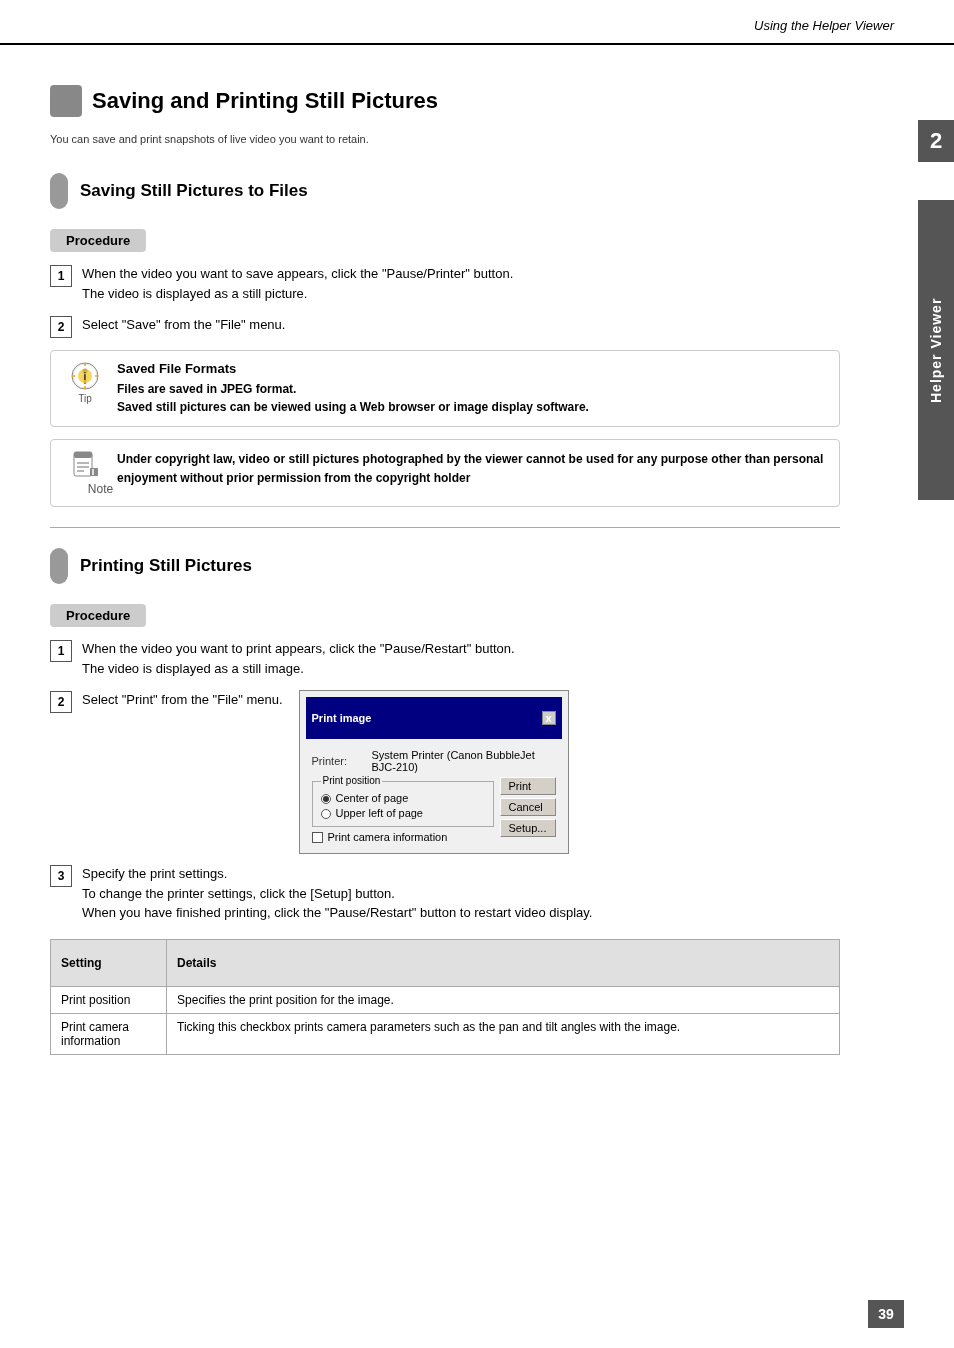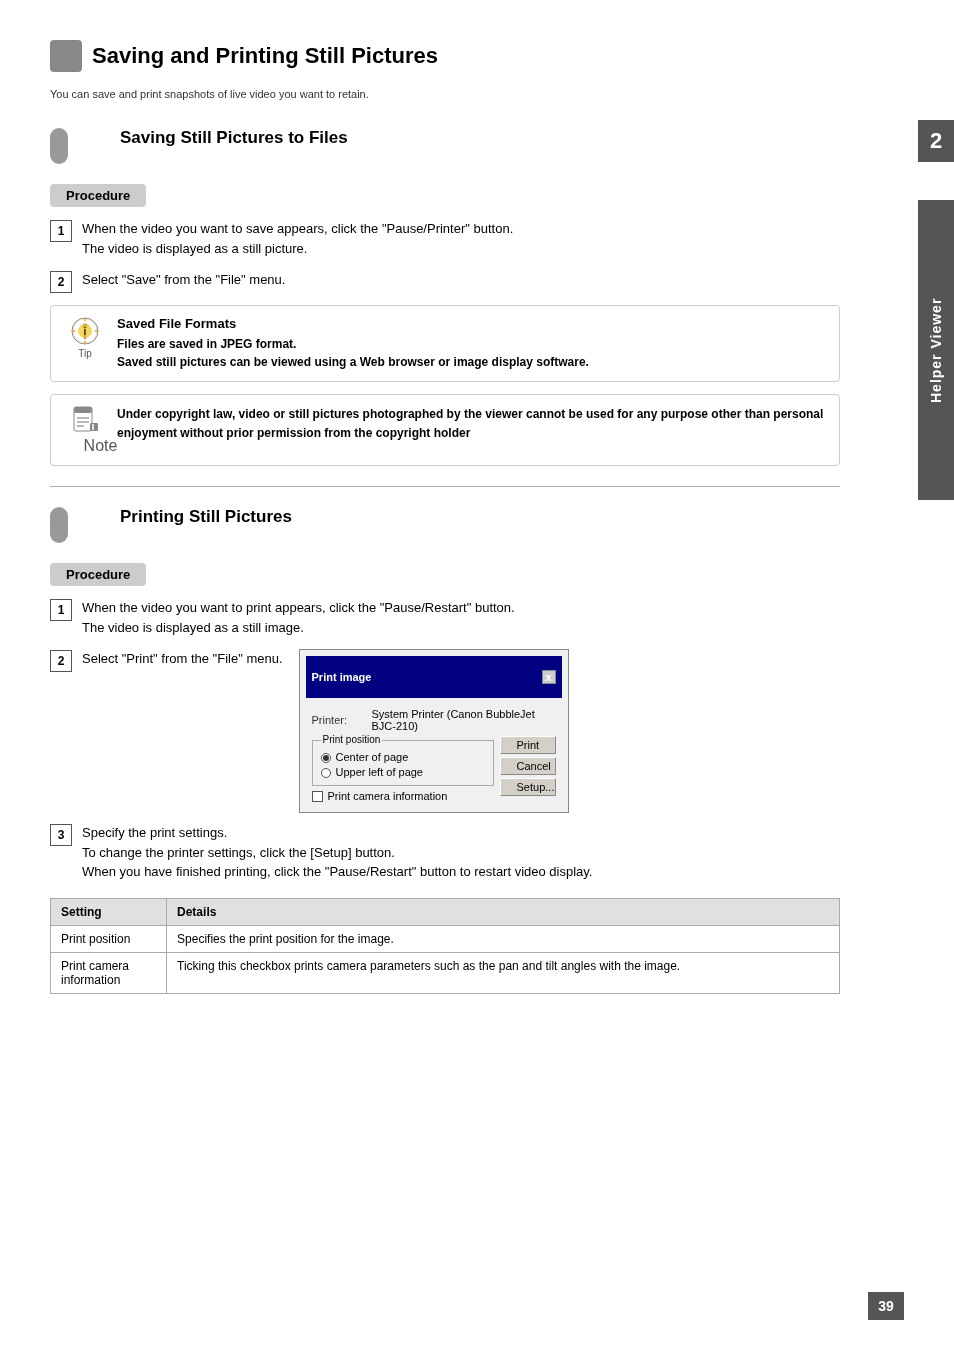--- a/index.html
+++ b/index.html
@@ -94,24 +94,23 @@
 
     .page-subtitle {
       font-size: 11px;
       margin-bottom: 28px;
       color: #333;
     }
 
     
     .section-header {
       display: flex;
-      align-items: flex-start;
+      align-items: center;
       margin-bottom: 12px;
       margin-top: 10px;
-      gap: 40px;
     }
 
     .section-bullet {
       width: 18px;
       height: 36px;
       background: #999;
       border-radius: 9px;
       margin-right: 12px;
       flex-shrink: 0;
     }
@@ -228,21 +227,21 @@
       width: 40px;
     }
 
     .note-icon {
       width: 30px;
       height: 30px;
       margin-bottom: 2px;
     }
 
     .note-label {
-      font-size: 16px;
+      font-size: 12px;
       color: #555;
       margin-left: 31px;
     }
 
     .note-content {
       flex: 1;
       font-size: 12px;
       font-weight: bold;
       line-height: 1.6;
     }
@@ -373,23 +372,23 @@
       flex-direction: column;
       gap: 3px;
     }
 
     .dialog-btn {
       background: #d4d0c8;
       border: 1px solid #888;
       border-top-color: #fff;
       border-left-color: #fff;
       font-size: 11px;
-      padding: 2px 16px;
+      padding: 2px 8px;
       width: 56px;
-      text-align: right;
+      text-align: left;
     }
 
     
     .step-with-image {
       display: flex;
       gap: 16px;
       margin-bottom: 10px;
     }
 
     .step-image-col {
@@ -400,36 +399,36 @@
     .settings-table {
       width: 100%;
       border-collapse: collapse;
       margin-top: 16px;
       font-size: 12px;
     }
 
     .settings-table th {
       background: #e0e0e0;
       border: 1px solid #aaa;
-      padding: 6px 10px;
+      padding: 16px 10px;
       text-align: left;
       font-weight: bold;
       font-size: 12px;
     }
 
     .settings-table td {
       border: 1px solid #aaa;
       padding: 6px 10px;
       vertical-align: top;
     }
 
     
     .page-number {
       position: absolute;
-      bottom: 28px;
+      bottom: 20px;
       right: 50px;
       background: #555;
       color: #fff;
       width: 36px;
       height: 28px;
       display: flex;
       align-items: center;
       justify-content: center;
       font-size: 14px;
       font-weight: bold;
@@ -440,20 +439,23 @@
       align-items: flex-start;
       margin-bottom: 10px;
     }
 
   </style>
 </head>
 <body>
 
 <div class="page-container">
 
+  <div class="page-header">
+    <span>Using the Helper Viewer</span>
+  </div>
 
   <div class="chapter-num">
     <span>2</span>
   </div>
 
   <div class="side-tab">
     <span>Helper Viewer</span>
   </div>
 
   <div class="main-content">

